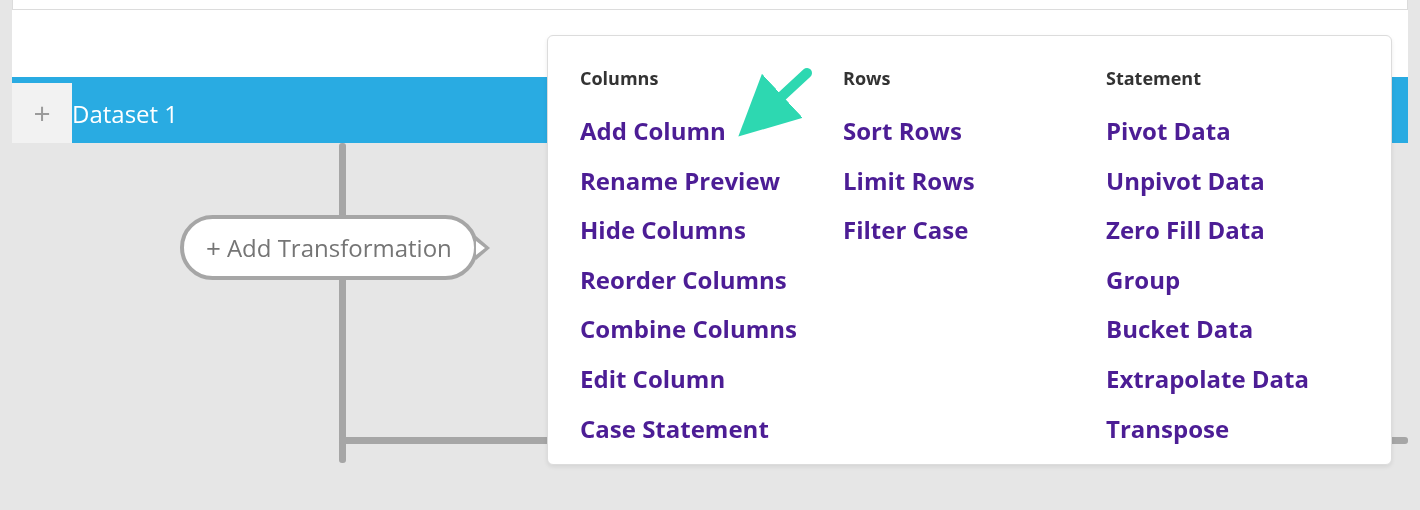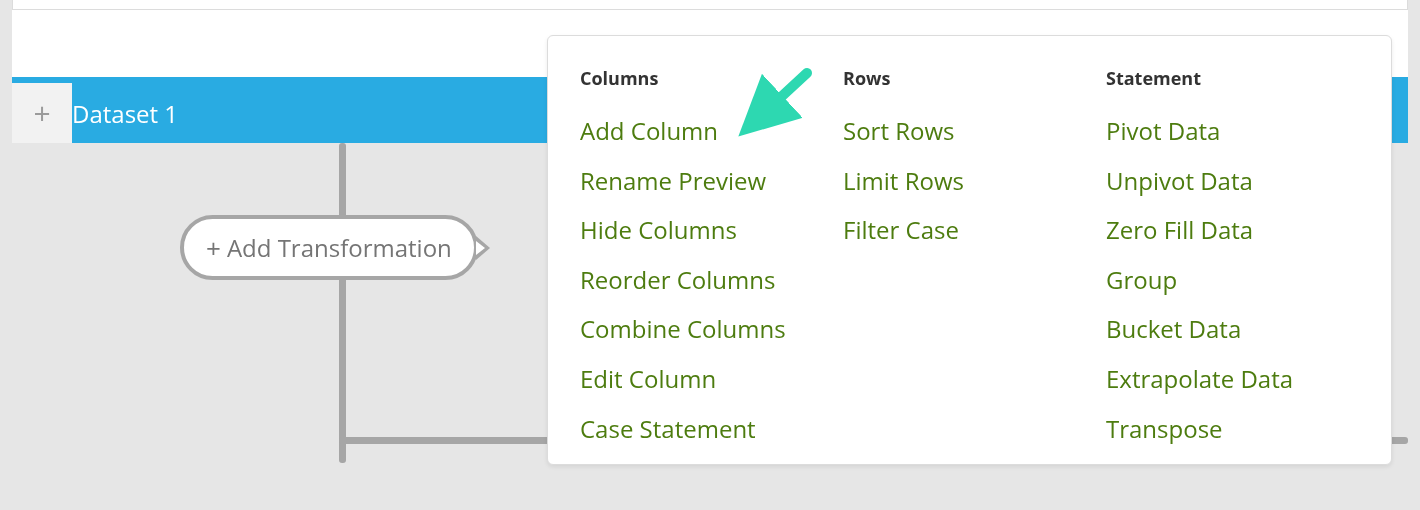--- a/index.html
+++ b/index.html
@@ -168,22 +168,22 @@
     }
     .popup-col h3 {
       font-size: 18px;
       font-weight: 700;
       color: #333333;
       margin-bottom: 16px;
     }
     .popup-item {
       font-size: 24px;
       line-height: 1.4;
-      font-weight: 400;
-      color: #4d7c0f;
+      font-weight: 700;
+      color: #4c1d95;
       padding: 8px 0;
       cursor: pointer;
     }
     .arrow-annotation {
       position: absolute;
       top: 65px;
       left: 735px;
       pointer-events: none;
     }
   </style>

